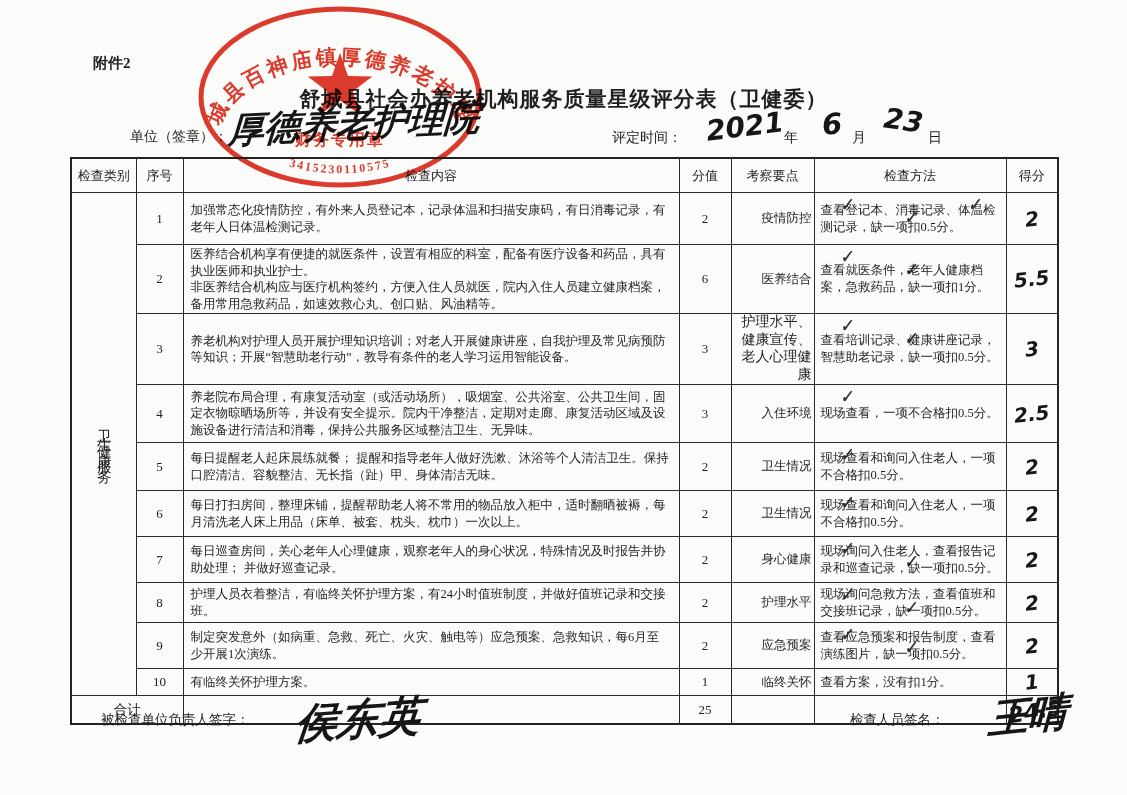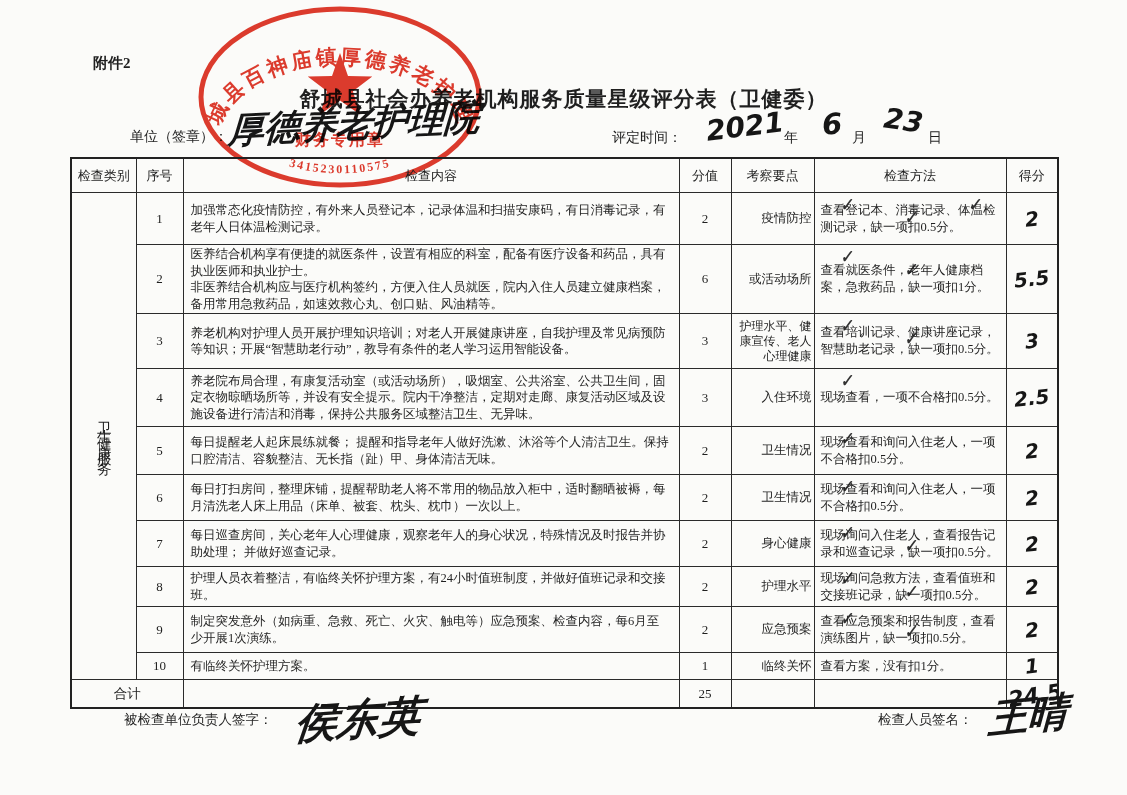--- a/index.html
+++ b/index.html
@@ -30,33 +30,33 @@
   }
   table.sheet td,table.sheet th{
     border:1px solid #2b2b2b;vertical-align:middle;
     font-weight:normal;overflow:hidden;
   }
   table.sheet{border:2px solid #222;}
   th{font-size:13px;text-align:center;height:31px;font-weight:bold;}
   td.num{text-align:center;font-size:13px;}
   td.content{padding:1px 7px;line-height:1.32;white-space:pre-wrap;text-align:left;}
   td.focus{text-align:right;font-size:12.5px;padding:0 2px;}
-  td.focus.small{font-size:12px;line-height:1.25;}
+  td.focus.small{font-size:14px;line-height:1.25;font-family:Liberation Mono, monospace;}
   td.method{padding:1px 6px;line-height:1.35;position:relative;text-align:left;}
   td.scorecell{text-align:center;position:relative;}
   td.cat{text-align:center;}
   .vert{writing-mode:vertical-rl;letter-spacing:8px;font-size:14.5px;display:inline-block;}
   .ck{position:absolute;font-size:16px;font-weight:bold;color:#1d1d1d;transform:rotate(-8deg) skewX(-12deg);opacity:.9;}
   .score{font-size:20px;display:inline-block;transform:rotate(-6deg);}
   .score.total{font-size:22px;transform:rotate(-9deg) translateY(2px);}
   td.total-label{font-size:13.5px;text-align:center;}
 
-  .sig-label1{left:124px;top:711px;font-size:13.5px;}
+  .sig-label1{left:101px;top:711px;font-size:13.5px;}
   .sig1{left:295px;top:692px;font-size:42px;transform:rotate(-4deg) skewX(-10deg);}
-  .sig-label2{left:878px;top:711px;font-size:13.5px;}
+  .sig-label2{left:850px;top:711px;font-size:13.5px;}
   .sig2{left:988px;top:688px;font-size:40px;transform:rotate(-6deg) skewX(-8deg);}
 </style>
 </head>
 <body>
 
 <div class="abs attachment">附件2</div>
 
 <div class="abs title">舒城县社会办养老机构服务质量星级评分表（卫健委）</div>
 
 <div class="abs unit-label">单位（签章）：</div>
@@ -115,21 +115,21 @@
         <td class="num">2</td>
         <td class="focus">疫情防控</td>
         <td class="method">查看登记本、消毒记录、体温检测记录，缺一项扣0.5分。<span class="ck" style="left: 26px; top: 1px;">✓</span><span class="ck" style="left: 90px; top: 14px;">✓</span><span class="ck" style="left: 154px; top: 1px;">✓</span></td>
         <td class="scorecell"><span class="hand score">2</span></td>
       </tr>
       <tr style="height: 65px;">
         <td class="num">2</td>
         <td class="content">医养结合机构享有便捷的就医条件，设置有相应的科室，配备有医疗设备和药品，具有执业医师和执业护士。
 非医养结合机构应与医疗机构签约，方便入住人员就医，院内入住人员建立健康档案，备用常用急救药品，如速效救心丸、创口贴、风油精等。</td>
         <td class="num">6</td>
-        <td class="focus">或活动场所</td>
+        <td class="focus">医养结合</td>
         <td class="method">查看就医条件，老年人健康档案，急救药品，缺一项扣1分。<span class="ck" style="left: 26px; top: 1px;">✓</span><span class="ck" style="left: 90px; top: 14px;">✓</span></td>
         <td class="scorecell"><span class="hand score">5.5</span></td>
       </tr>
       <tr style="height: 55px;">
         <td class="num">3</td>
         <td class="content">养老机构对护理人员开展护理知识培训；对老人开展健康讲座，自我护理及常见病预防等知识；开展“智慧助老行动”，教导有条件的老人学习运用智能设备。</td>
         <td class="num">3</td>
         <td class="focus small">护理水平、健康宣传、老人心理健康</td>
         <td class="method">查看培训记录、健康讲座记录，智慧助老记录，缺一项扣0.5分。<span class="ck" style="left: 26px; top: 1px;">✓</span><span class="ck" style="left: 90px; top: 14px;">✓</span></td>
         <td class="scorecell"><span class="hand score">3</span></td>
@@ -169,21 +169,21 @@
       <tr style="height: 40px;">
         <td class="num">8</td>
         <td class="content">护理人员衣着整洁，有临终关怀护理方案，有24小时值班制度，并做好值班记录和交接班。</td>
         <td class="num">2</td>
         <td class="focus">护理水平</td>
         <td class="method">现场询问急救方法，查看值班和交接班记录，缺一项扣0.5分。<span class="ck" style="left: 26px; top: 1px;">✓</span><span class="ck" style="left: 90px; top: 14px;">✓</span></td>
         <td class="scorecell"><span class="hand score">2</span></td>
       </tr>
       <tr style="height: 46px;">
         <td class="num">9</td>
-        <td class="content">制定突发意外（如病重、急救、死亡、火灾、触电等）应急预案、检查内容，每6月至少开展1次演练。</td>
+        <td class="content">制定突发意外（如病重、急救、死亡、火灾、触电等）应急预案、急救知识，每6月至少开展1次演练。</td>
         <td class="num">2</td>
         <td class="focus">应急预案</td>
         <td class="method">查看应急预案和报告制度，查看演练图片，缺一项扣0.5分。<span class="ck" style="left: 26px; top: 1px;">✓</span><span class="ck" style="left: 90px; top: 14px;">✓</span></td>
         <td class="scorecell"><span class="hand score">2</span></td>
       </tr>
       <tr style="height: 26px;">
         <td class="num">10</td>
         <td class="content">有临终关怀护理方案。</td>
         <td class="num">1</td>
         <td class="focus">临终关怀</td>

